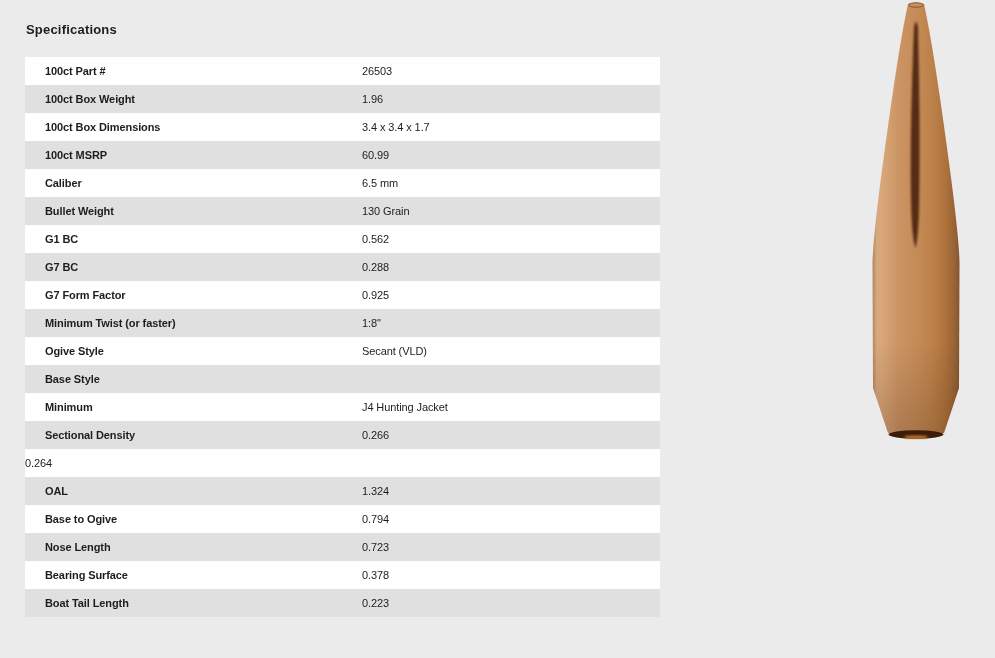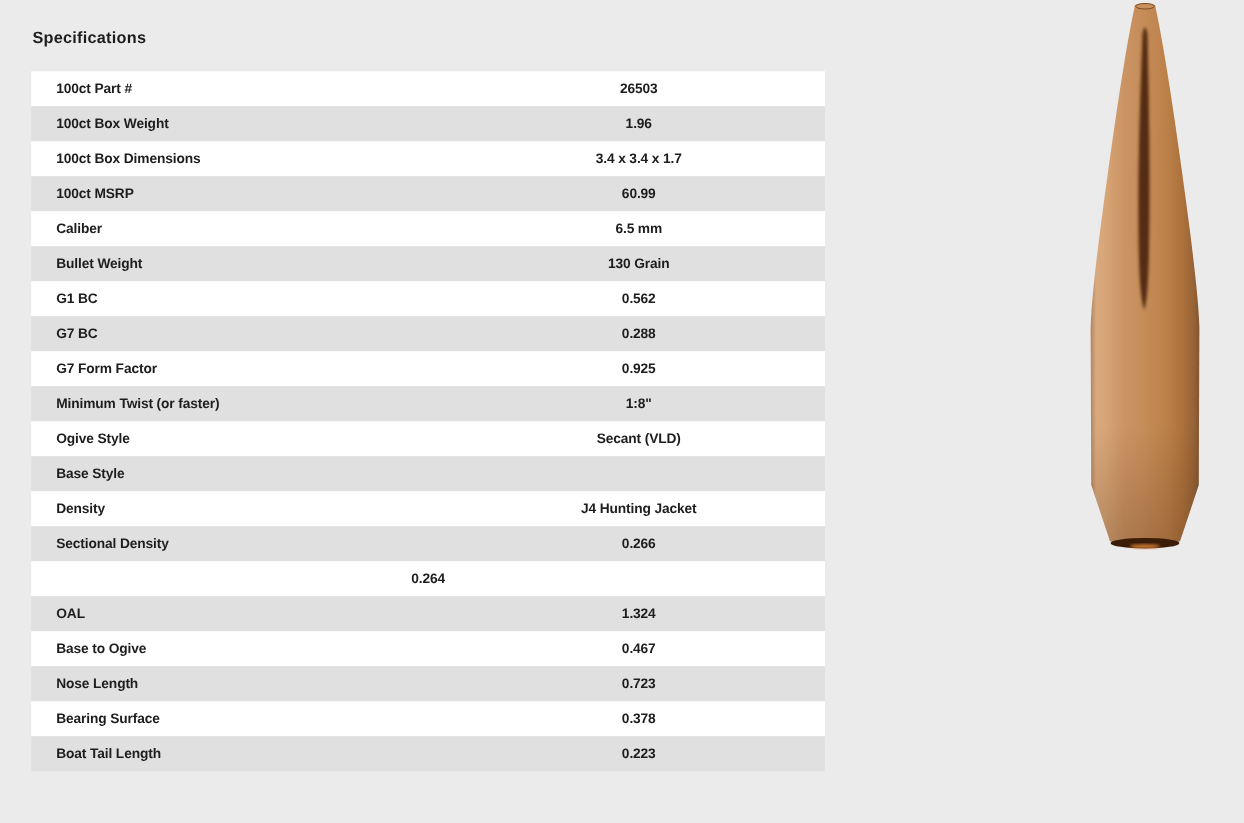--- a/index.html
+++ b/index.html
@@ -42,24 +42,23 @@
     width: 317px;
     padding-left: 20px;
     font-size: 11px;
     font-weight: bold;
     letter-spacing: -0.1px;
     white-space: nowrap;
   }
   .spec-value {
     flex: 1;
     font-size: 11px;
-    font-weight: bold;
+    font-weight: normal;
     letter-spacing: -0.1px;
     white-space: nowrap;
-    text-align: center;
   }
   .product-photo {
     position: absolute;
     left: 858px;
     top: 0;
     width: 137px;
     height: 470px;
   }
 </style>
 </head>
@@ -122,41 +121,41 @@
   <div class="spec-row">
     <div class="spec-label">Ogive Style</div>
     <div class="spec-value">Secant (VLD)</div>
   </div>
 
   <div class="spec-row">
     <div class="spec-label">Base Style</div>
   </div>
 
   <div class="spec-row">
-    <div class="spec-label">Density</div>
+    <div class="spec-label">Minimum</div>
     <div class="spec-value">J4 Hunting Jacket</div>
   </div>
 
   <div class="spec-row">
     <div class="spec-label">Sectional Density</div>
     <div class="spec-value">0.266</div>
   </div>
 
   <div class="spec-row">
     <div class="spec-value">0.264</div>
   </div>
 
   <div class="spec-row">
     <div class="spec-label">OAL</div>
     <div class="spec-value">1.324</div>
   </div>
 
   <div class="spec-row">
     <div class="spec-label">Base to Ogive</div>
-    <div class="spec-value">0.467</div>
+    <div class="spec-value">0.794</div>
   </div>
 
   <div class="spec-row">
     <div class="spec-label">Nose Length</div>
     <div class="spec-value">0.723</div>
   </div>
 
   <div class="spec-row">
     <div class="spec-label">Bearing Surface</div>
     <div class="spec-value">0.378</div>

